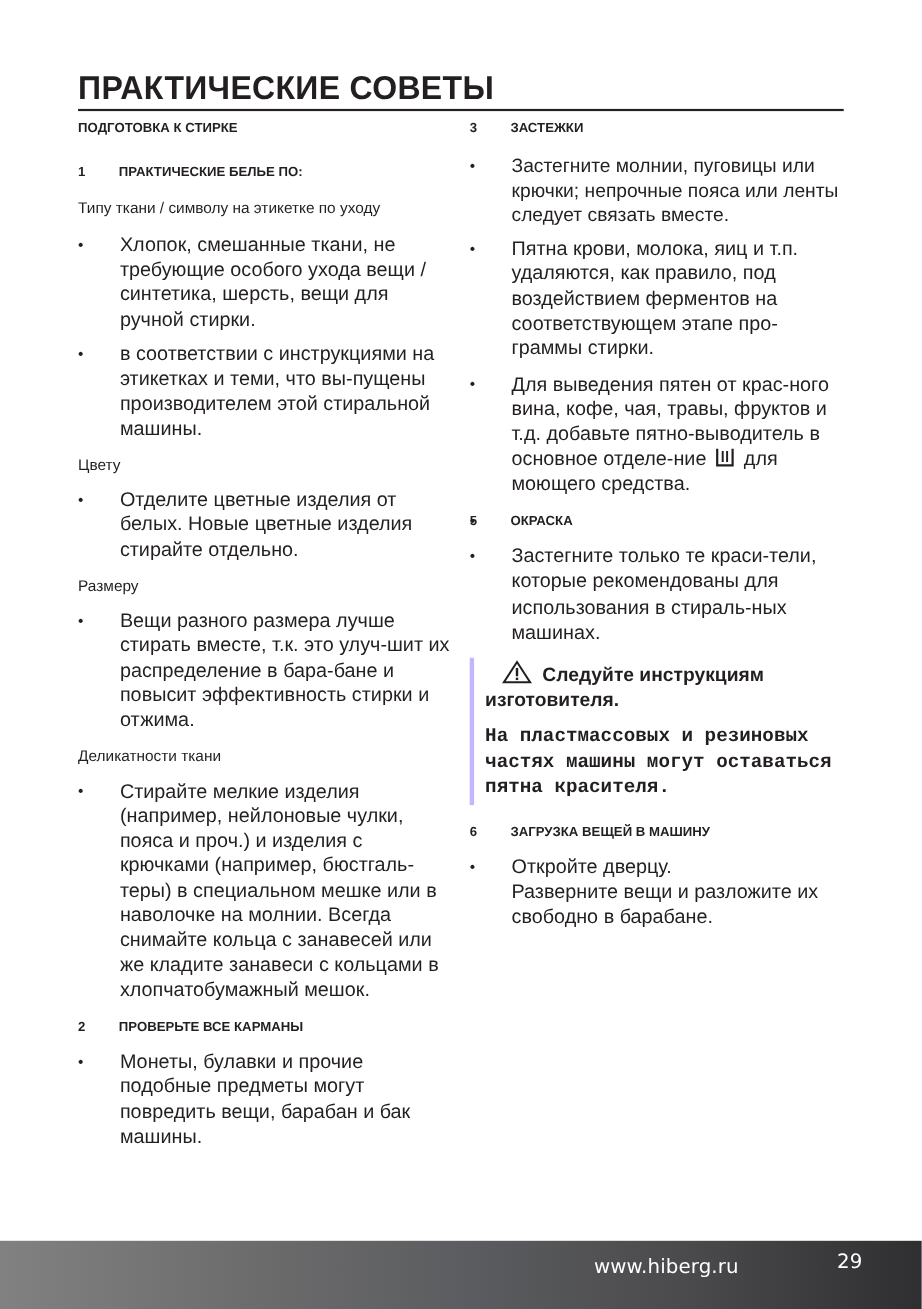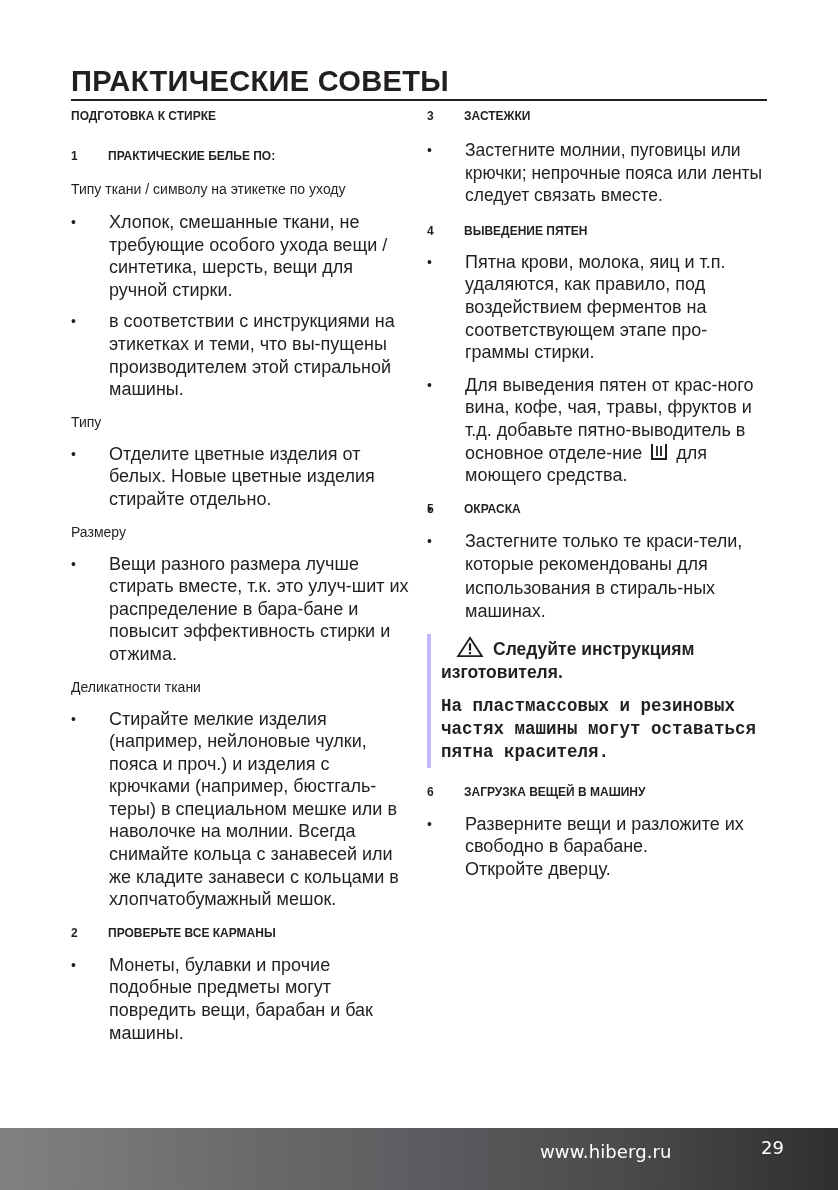--- a/index.html
+++ b/index.html
@@ -95,21 +95,21 @@
     <li style="width:300px;">
       <span class="bullet">•</span>
       <span>Хлопок, смешанные ткани, не требующие особого ухода вещи / синтетика, шерсть, вещи для ручной стирки.</span>
     </li>
     <li style="margin-top:9px; width:300px;">
       <span class="bullet">•</span>
       <span>в соответствии с инструкциями на этикетках и теми, что вы-пущены производителем этой стиральной машины.</span>
     </li>
   </ul>
 
-  <div class="sub-label" style="margin-top:10px;">Типу</div>
+  <div class="sub-label" style="margin-top:10px;">Цвету</div>
   <ul class="items" style="margin-top:9px;">
     <li style="width:302px;">
       <span class="bullet">•</span>
       <span>Отделите цветные изделия от белых. Новые цветные изделия стирайте отдельно.</span>
     </li>
   </ul>
 
   <div class="sub-label" style="margin-top:10px;">Размеру</div>
   <ul class="items" style="margin-top:9px;">
     <li style="width:302px;">
@@ -141,23 +141,20 @@
   <div class="sec-title">
     <span class="num">3</span><span>ЗАСТЕЖКИ</span>
   </div>
   <ul class="items" style="margin-top:11px;">
     <li style="width:310px; font-size:17.5px;">
       <span class="bullet">•</span>
       <span>Застегните молнии, пуговицы или крючки; непрочные пояса или ленты следует связать вместе.</span>
     </li>
   </ul>
 
-  <div class="sec-title" style="margin-top:12px;">
-    <span class="num">4</span><span>ВЫВЕДЕНИЕ ПЯТЕН</span>
-  </div>
   <ul class="items" style="margin-top:8px;">
     <li style="width:300px;">
       <span class="bullet">•</span>
       <span>Пятна крови, молока, яиц и т.п. удаляются, как правило, под воздействием ферментов на соответствующем этапе про-граммы стирки.</span>
     </li>
     <li style="margin-top:10px; width:305px;">
       <span class="bullet">•</span>
       <span>Для выведения пятен от крас-ного вина, кофе, чая, травы, фруктов и т.д. добавьте пятно-выводитель в основное отделе-ние</span>
       <svg class="det-icon" viewBox="0 0 18 18">
         <path d="M2 1 V16 H16 V1" fill="none" stroke="#231f20" stroke-width="2"></path>
@@ -191,22 +188,22 @@
     </div>
     <div style="margin-top:11px; padding-bottom:4px;font-family:Liberation Mono, monospace;">На пластмассовых и резиновых частях машины могут оставаться пятна красителя.</div>
   </div>
 
   <div class="sec-title" style="margin-top:12px;">
     <span class="num">6</span><span>ЗАГРУЗКА ВЕЩЕЙ В МАШИНУ</span>
   </div>
   <ul class="items" style="margin-top:9px;">
     <li style="width:305px;">
       <span class="bullet">•</span>
+      <div>Откройте дверцу.</div>
       <div>Разверните вещи и разложите их свободно в барабане.</div>
-      <div>Откройте дверцу.</div>
     </li>
   </ul>
 </div>
 
 <div class="footer">
   <span class="footer-url">www.hiberg.ru</span>
   <span class="footer-page">29</span>
 </div>
 
 </body></html>

